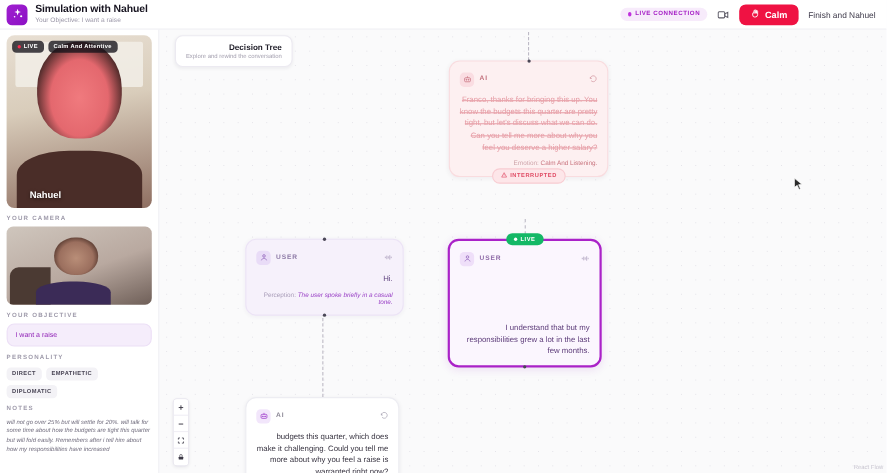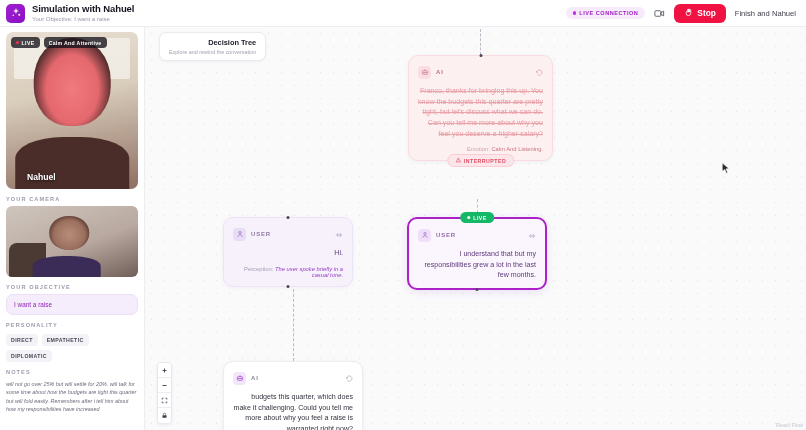--- a/index.html
+++ b/index.html
@@ -184,39 +184,39 @@
   .int-badge {
     position: absolute; left: 50%; bottom: -7px; transform: translateX(-50%);
     display: flex; align-items: center; gap: 3px;
     background: #fde6e9; border: 1px solid #f8ccd2; color: #e04d66;
     font-size: 5.2px; font-weight: bold; letter-spacing: .5px;
     border-radius: 8px; padding: 2px 7px; white-space: nowrap;
   }
 
   
   .node-user {
-    left: 78px; top: 190px; width: 130px;
+    left: 78px; top: 190px; width: 144px;
     background: #f6f1fb; border: 1px solid #ece3f6;
     box-shadow: 0 1px 4px rgba(60,30,90,.05);
   }
   .node-user .node-avatar { background: #e9dcf7; }
   .node-user .node-role { color: #8d7aa6; }
   .node-user .node-body { color: #5c3f7c; }
   .node-user .meta-k { color: #a89cb8; }
   .node-user .meta-v { color: #9a42c6; font-style: italic; }
 
   
   .node-user-live {
     left: 262px; top: 190px; width: 140px;
     background: #fbf6fe; border: 2px solid #aa22c8;
     box-shadow: 0 2px 8px rgba(140,30,180,.12);
   }
   .node-user-live .node-avatar { background: #efdff9; }
   .node-user-live .node-role { color: #8f6ba8; }
-  .node-user-live .node-body { color: #5b3a78; }
+  .node-user-live .node-body { color: #5b3a78; margin-top: 44px; }
   .live-badge {
     position: absolute; left: 50%; top: -7px; transform: translateX(-50%);
     display: flex; align-items: center; gap: 3px;
     background: #14b866; color: #fff;
     font-size: 5.2px; font-weight: bold; letter-spacing: .5px;
     border-radius: 8px; padding: 2.5px 7px; white-space: nowrap;
   }
   .live-badge .d { width: 3px; height: 3px; border-radius: 50%; background: #fff; }
 
   
@@ -282,21 +282,21 @@
           <path d="M15 10l6-3v10l-6-3z"></path>
       </svg>
     </span>
 
     <button class="stop-btn">
       <span>
         <svg width="9" height="9" viewBox="0 0 24 24" fill="none" stroke="#ffffff" stroke-width="2.2">
           <path d="M9 11V5a1.5 1.5 0 013 0v6M12 11V4a1.5 1.5 0 013 0v7M15 11V6a1.5 1.5 0 013 0v8a6 6 0 01-6 6h-1a5 5 0 01-5-5v-4a1.5 1.5 0 013 0"></path>
         </svg>
       </span>
-      <span>Stop</span>
+      <span>Calm</span>
     </button>
 
     <button class="finish-btn">Finish and Nahuel</button>
   </div>
 
   <div class="body">
 
     <div class="sidebar">
 
       <div class="main-video">

